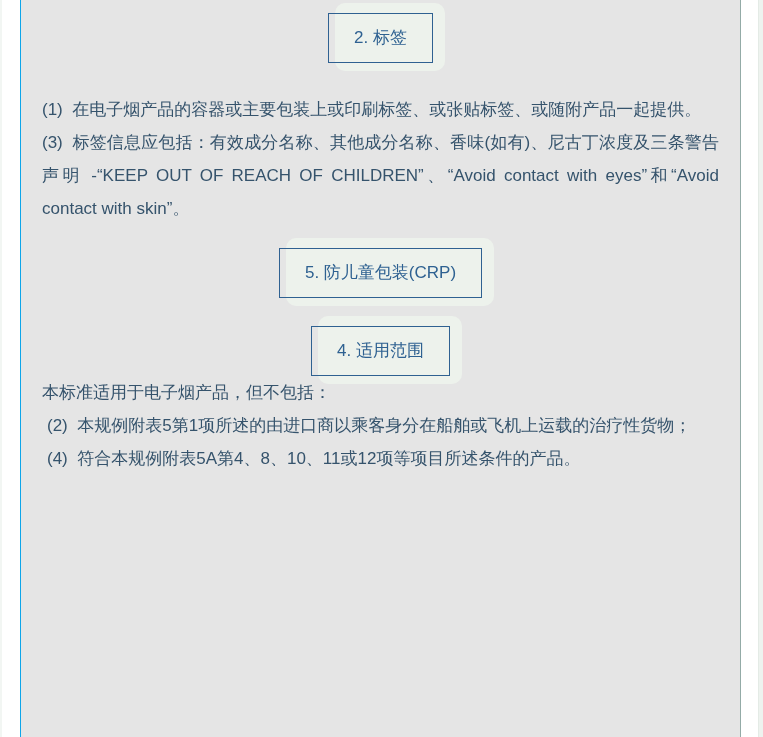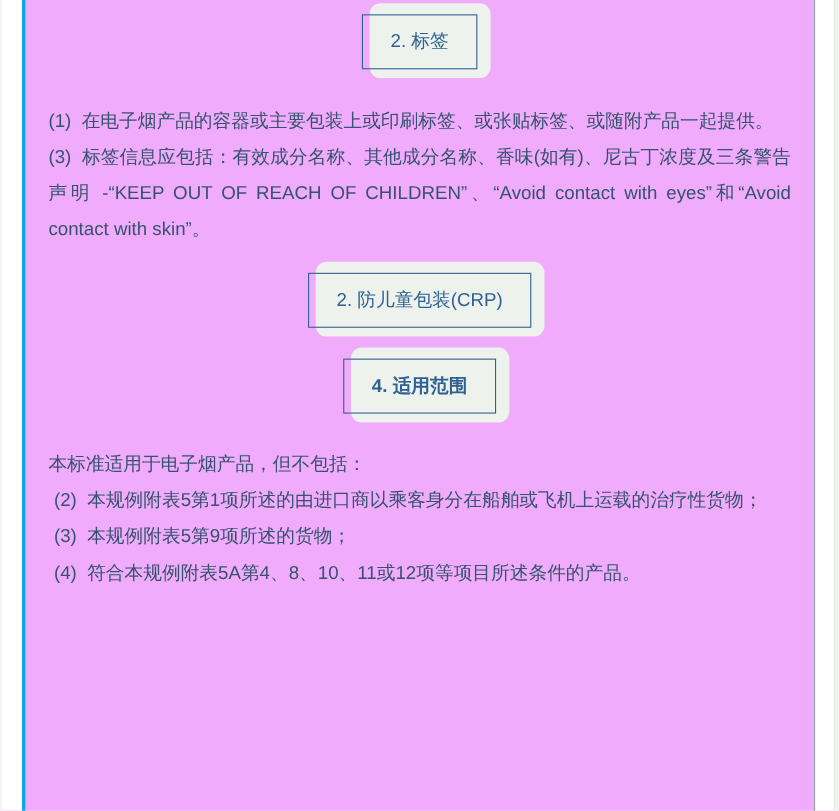--- a/index.html
+++ b/index.html
@@ -21,23 +21,23 @@
     position: absolute; right: 0; top: 0; bottom: 0;
     width: 4px; background: #eef3ef;
   }
   .edge-right-line {
     position: absolute; right: 4px; top: 0; bottom: 0;
     width: 1px; background: #e4ebe6;
   }
   
   .card {
     position: absolute; left: 20px; right: 22px; top: 0; bottom: 0;
-    border-left: 3px solid #0ea5e9;
+    border-left: 1px solid #0ea5e9;
     border-right: 1px solid #93aba7;
-    background: #f0abfc;
+    background: #e5e5e5;
     box-sizing: border-box;
   }
   .content { padding: 0 21px; }
 
   p.body-text {
     margin: 0;
     font-size: 17px;
     line-height: 33px;
     color: #35536c;
     text-align: justify;
@@ -61,22 +61,22 @@
     font-size: 17px;
     line-height: 18px;
     padding: 15px 25px;
     white-space: nowrap;
   }
 
   .m-badge2 { margin-top: 13px; }
   .group-s2 { margin-top: 30px; }
   .m-badge3 { margin-top: 23px; }
   .para-crp { margin-top: 22px; }
-  .m-badge4 { margin-top: 28px; font-weight: bold; }
-  .group-s4 { margin-top: 29px; }
+  .m-badge4 { margin-top: 28px; }
+  .group-s4 { }
 </style>
 </head>
 <body>
 
 <div class="edge-left"></div>
 
 <div class="card">
   <div class="content">
 
     <div class="badge-row m-badge2">
@@ -85,36 +85,35 @@
       </div>
     </div>
 
     <div class="group-s2">
       <p class="body-text">(1)&nbsp; 在电子烟产品的容器或主要包装上或印刷标签、或张贴标签、或随附产品一起提供。</p>
       <p class="body-text">(3)&nbsp; 标签信息应包括：有效成分名称、其他成分名称、香味(如有)、尼古丁浓度及三条警告声明 -“KEEP OUT OF REACH OF CHILDREN”、“Avoid contact with eyes”和“Avoid contact with skin”。</p>
     </div>
 
     <div class="badge-row m-badge3">
       <div class="badge">
-        <span class="badge-inner">2. 防儿童包装(CRP)</span>
+        <span class="badge-inner">5. 防儿童包装(CRP)</span>
       </div>
     </div>
 
 
     <div class="badge-row m-badge4">
       <div class="badge">
         <span class="badge-inner">4. 适用范围</span>
       </div>
     </div>
 
     <div class="group-s4">
       <p class="body-text">本标准适用于电子烟产品，但不包括：</p>
       <div class="items">
         <p class="body-text">(2)&nbsp; 本规例附表5第1项所述的由进口商以乘客身分在船舶或飞机上运载的治疗性货物；</p>
-        <p class="body-text">(3)&nbsp; 本规例附表5第9项所述的货物；</p>
         <p class="body-text">(4)&nbsp; 符合本规例附表5A第4、8、10、11或12项等项目所述条件的产品。</p>
       </div>
     </div>
 
   </div>
 </div>
 
 <div class="edge-right-line"></div>
 <div class="edge-right-band"></div>
 

